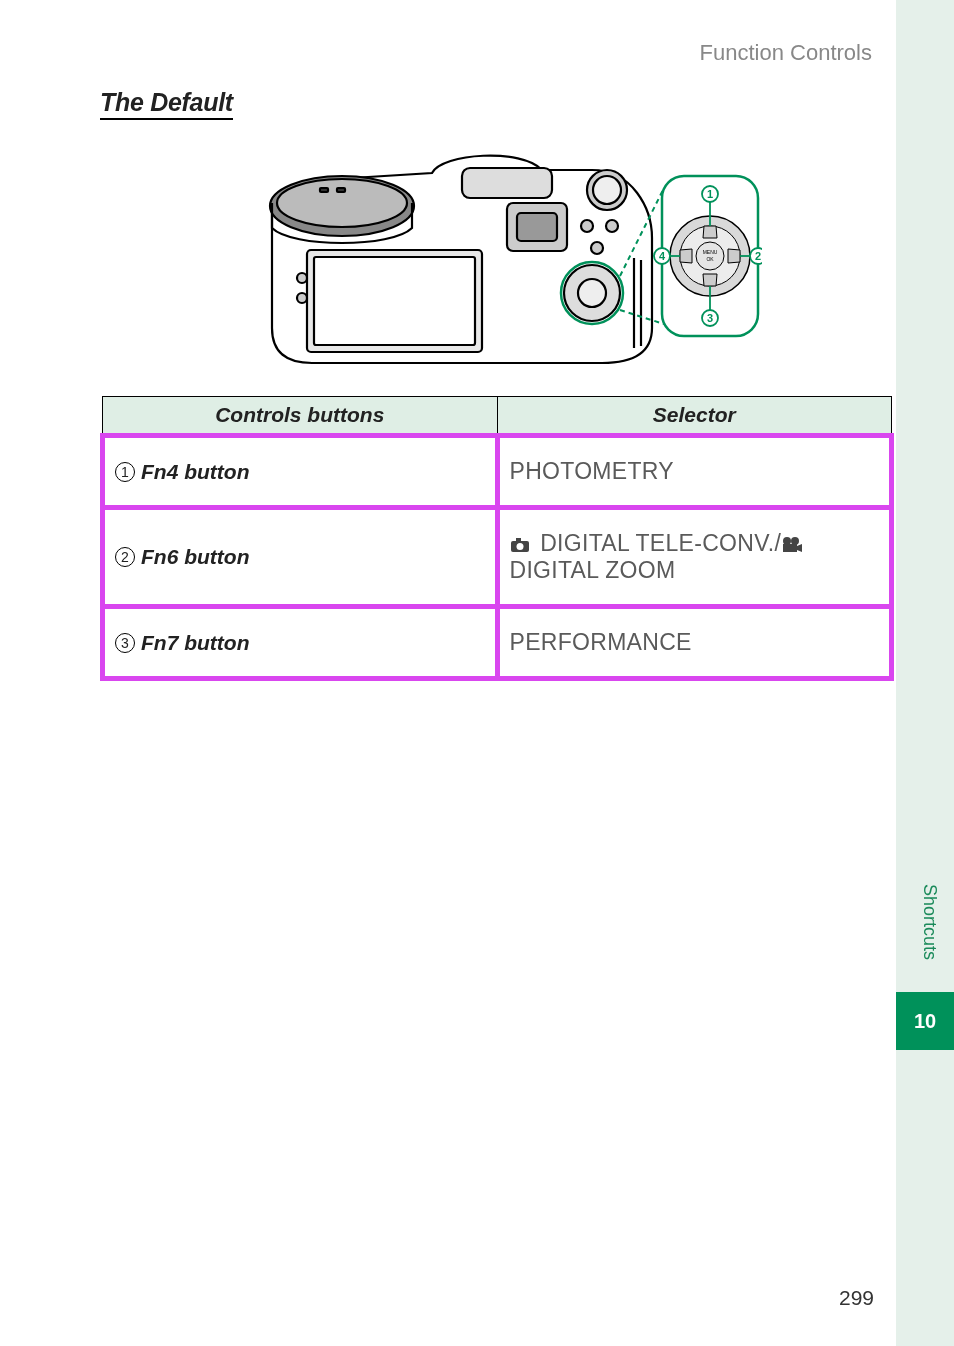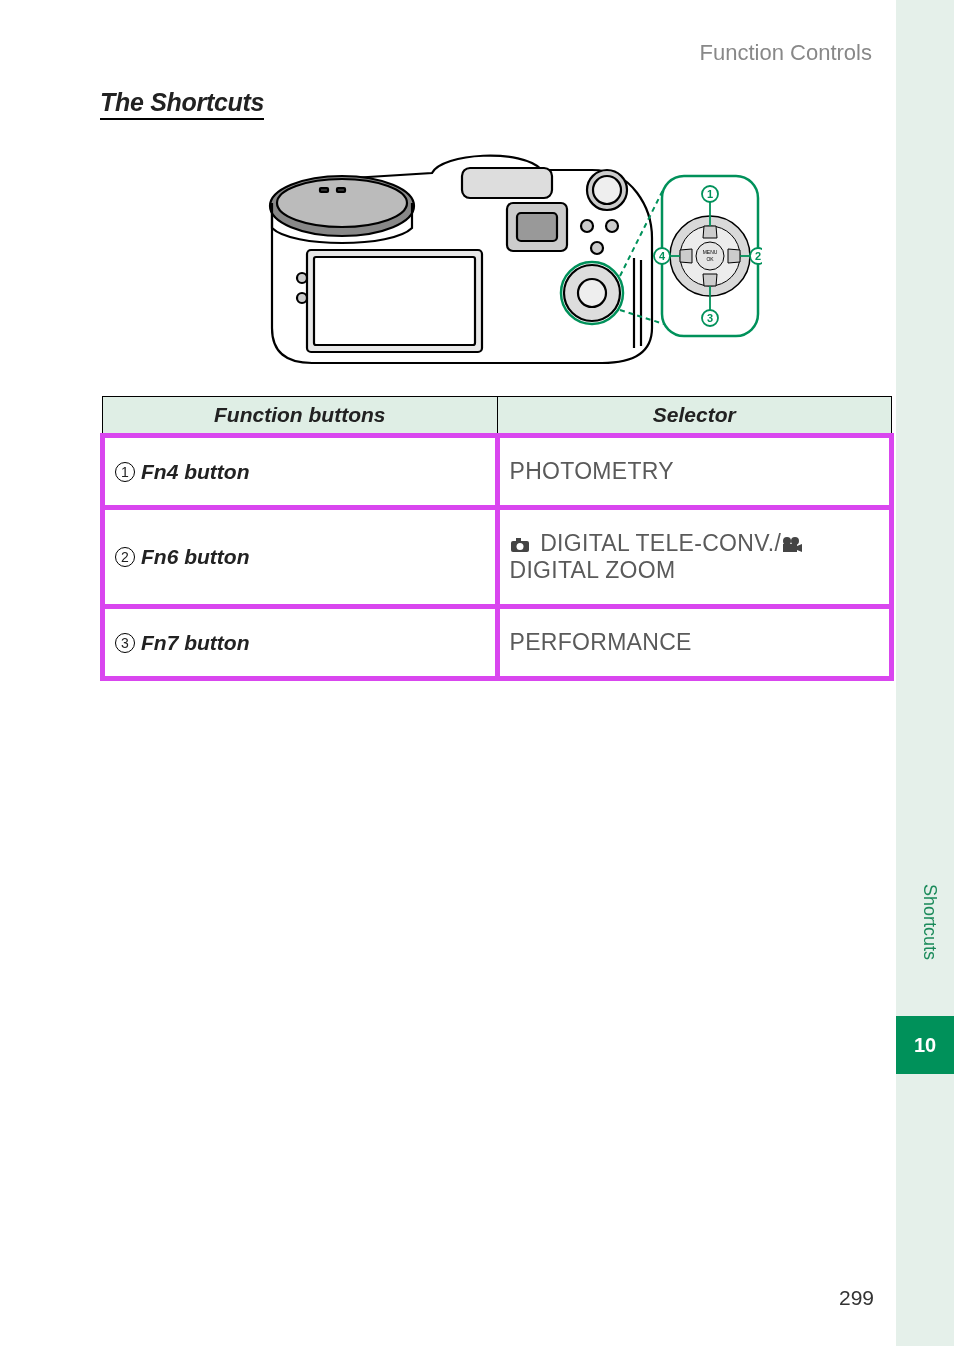--- a/index.html
+++ b/index.html
@@ -111,21 +111,21 @@
     right: 14px;
     top: 884px;
     writing-mode: vertical-rl;
     font-size: 18px;
     color: #1a8a5a;
     font-weight: 400;
   }
   .side-tab {
     position: absolute;
     right: 0;
-    top: 1016px;
+    top: 992px;
     width: 58px;
     height: 58px;
     background: #00915a;
     color: #fff;
     display: flex;
     align-items: center;
     justify-content: center;
     font-weight: 700;
     font-size: 20px;
   }
@@ -138,21 +138,21 @@
     font-weight: 400;
   }
 </style>
 </head>
 <body>
 
 <div class="page-bg"></div>
 
 <div class="content">
   <div class="header-right">Function Controls</div>
-  <div class="section-title">The Shortcuts</div>
+  <div class="section-title">The Default</div>
 
   <div class="figure-wrap">
 
     <svg width="530" height="230" viewBox="0 0 530 230">
 
       <g stroke="#000" stroke-width="2.2" fill="#fff">
 
         <path d="M40 60 C40 40 70 30 120 30 L200 25 C210 5 290 0 310 22 L360 22 C400 22 420 60 420 90 L420 180 C420 205 400 215 370 215 L80 215 C55 215 40 205 40 180 Z"></path>
 
         <ellipse cx="110" cy="58" rx="72" ry="30" fill="#888"></ellipse>
@@ -224,21 +224,21 @@
           <text id="svg-c3" x="-48" y="4">4</text>
         </g>
       </g>
     </svg>
   </div>
 
   
   <table class="fn-table">
     <thead>
       <tr>
-        <th>Function buttons</th>
+        <th>Controls buttons</th>
         <th>Selector</th>
       </tr>
     </thead>
     <tbody id="fn-tbody">
         <tr>
           <td class="fn-col"><span class="circled">1</span><span class="fn-label">Fn4 button</span></td>
           <td><span class="default-text">PHOTOMETRY</span></td>
         </tr>
         <tr>
           <td class="fn-col"><span class="circled">2</span><span class="fn-label">Fn6 button</span></td>

